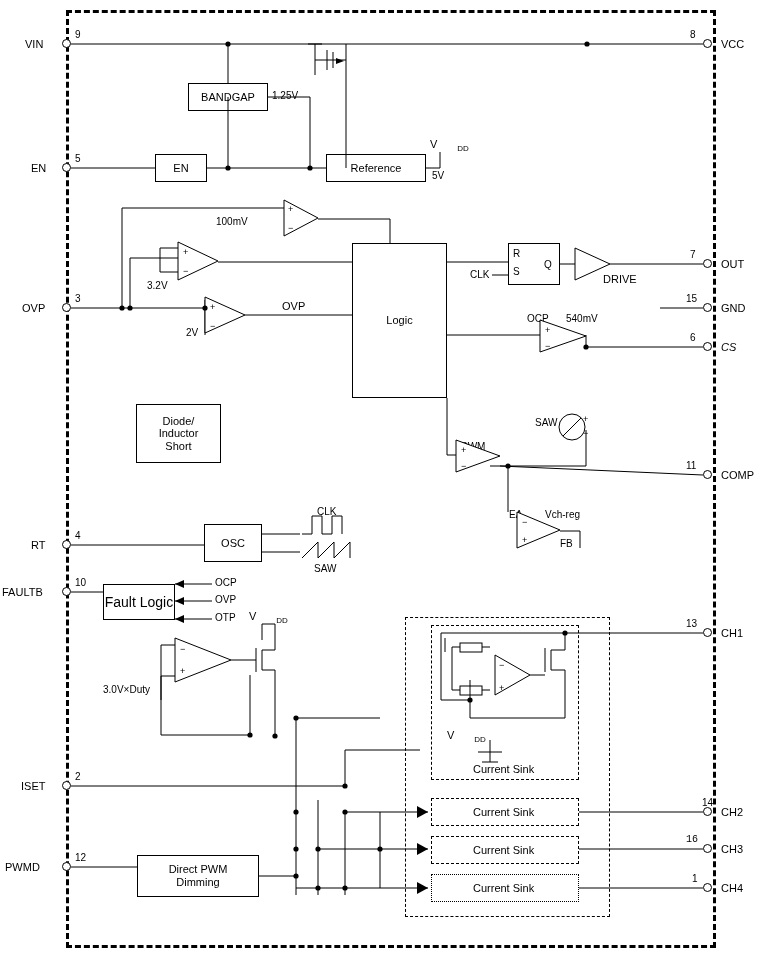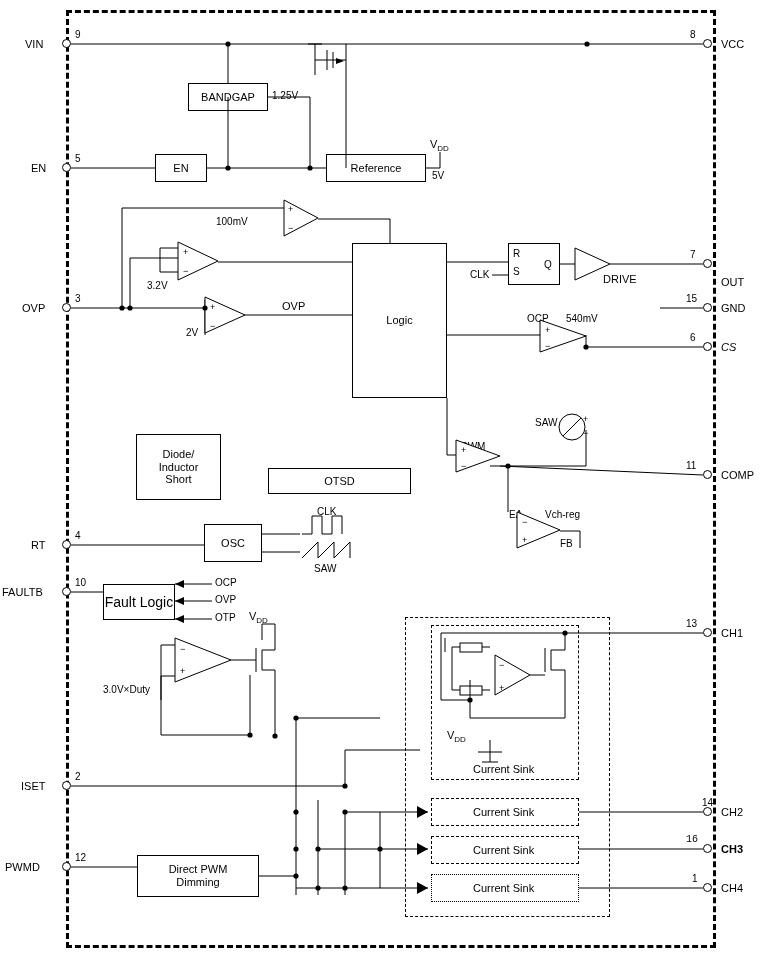--- a/index.html
+++ b/index.html
@@ -9,21 +9,21 @@
   .lbl.sm{font-size:10px;}
   .pinnum{position:absolute;font-size:10px;color:#000;white-space:nowrap;}
   .box{position:absolute;border:1px solid #000;background:#fff;box-sizing:border-box;
        display:flex;align-items:center;justify-content:center;text-align:center;
        font-size:11px;color:#000;line-height:1.15;}
   .dashbox{position:absolute;border:1px dashed #000;background:transparent;box-sizing:border-box;}
   .dotbox{position:absolute;border:1px dotted #000;background:transparent;box-sizing:border-box;}
   .pin{position:absolute;width:9px;height:9px;border:1px solid #000;border-radius:50%;background:#fff;box-sizing:border-box;}
   .outline{position:absolute;border:3px dashed #000;box-sizing:border-box;}
   svg.ov{position:absolute;left:0;top:0;width:780px;height:958px;pointer-events:none;}
-  .sub{font-size:8px;vertical-align:sub;}
+  .sub{font-size:8px;vertical-align:sub;margin-left:20px;}
 </style>
 </head>
 <body>
 
 <div id="root">
 
   <div class="outline" style="left:66px;top:10px;width:650px;height:938px;"></div>
 
   <div class="pin" style="left:62px;top:39px;"></div>
   <div class="lbl" style="left:25px;top:38px;">VIN</div>
@@ -51,21 +51,21 @@
 
   <div class="pin" style="left:62px;top:862px;"></div>
   <div class="lbl" style="left:5px;top:861px;">PWMD</div>
   <div class="pinnum" style="left:75px;top:852px;">12</div>
 
   <div class="pin" style="left:703px;top:39px;"></div>
   <div class="lbl" style="left:721px;top:38px;text-align:right;">VCC</div>
   <div class="pinnum" style="left:690px;top:29px;">8</div>
 
   <div class="pin" style="left:703px;top:259px;"></div>
-  <div class="lbl" style="left:721px;top:276px;">OUT</div>
+  <div class="lbl" style="left:721px;top:258px;">OUT</div>
   <div class="pinnum" style="left:690px;top:249px;">7</div>
 
   <div class="pin" style="left:703px;top:303px;"></div>
   <div class="lbl" style="left:721px;top:302px;">GND</div>
   <div class="pinnum" style="left:686px;top:293px;">15</div>
 
   <div class="pin" style="left:703px;top:342px;"></div>
   <div class="lbl" style="left:721px;top:341px;font-style:italic;">CS</div>
   <div class="pinnum" style="left:690px;top:332px;">6</div>
 
@@ -75,21 +75,21 @@
 
   <div class="pin" style="left:703px;top:628px;"></div>
   <div class="lbl" style="left:721px;top:627px;">CH1</div>
   <div class="pinnum" style="left:686px;top:618px;">13</div>
 
   <div class="pin" style="left:703px;top:807px;"></div>
   <div class="lbl" style="left:721px;top:806px;">CH2</div>
   <div class="pinnum" style="left:686px;top:797px;margin-left:16px;">14</div>
 
   <div class="pin" style="left:703px;top:844px;"></div>
-  <div class="lbl" style="left:721px;top:843px;font-weight:bold;">CH3</div>
+  <div class="lbl" style="left:721px;top:843px;">CH3</div>
   <div class="pinnum" style="left:686px;top:834px;font-family:Liberation Mono, monospace;">16</div>
 
   <div class="pin" style="left:703px;top:883px;"></div>
   <div class="lbl" style="left:721px;top:882px;">CH4</div>
   <div class="pinnum" style="left:692px;top:873px;">1</div>
 
   <div class="box" style="left:188px;top:83px;width:80px;height:28px;">
     <span>BANDGAP</span>
   </div>
 
@@ -98,29 +98,26 @@
   </div>
 
   <div class="box" style="left:326px;top:154px;width:100px;height:28px;">
     <span>Reference</span>
   </div>
 
   <div class="box" style="left:352px;top:243px;width:95px;height:155px;">
     <span>Logic</span>
   </div>
 
-  <div class="box" style="left:136px;top:434px;width:85px;height:66px;white-space:pre-line;">
+  <div class="box" style="left:136px;top:404px;width:85px;height:59px;white-space:pre-line;">
     <span style="white-space:pre-line;">Diode/
 Inductor
 Short</span>
   </div>
 
-  <div class="box" style="left:268px;top:468px;width:143px;height:26px;">
-    <span>OTSD</span>
-  </div>
 
   <div class="box" style="left:204px;top:524px;width:58px;height:38px;">
     <span>OSC</span>
   </div>
 
   <div class="box" style="left:103px;top:584px;width:72px;height:36px;">
     <span style="font-size:14px;">Fault Logic</span>
   </div>
 
   <div class="box" style="left:137px;top:855px;width:122px;height:42px;white-space:pre-line;">

